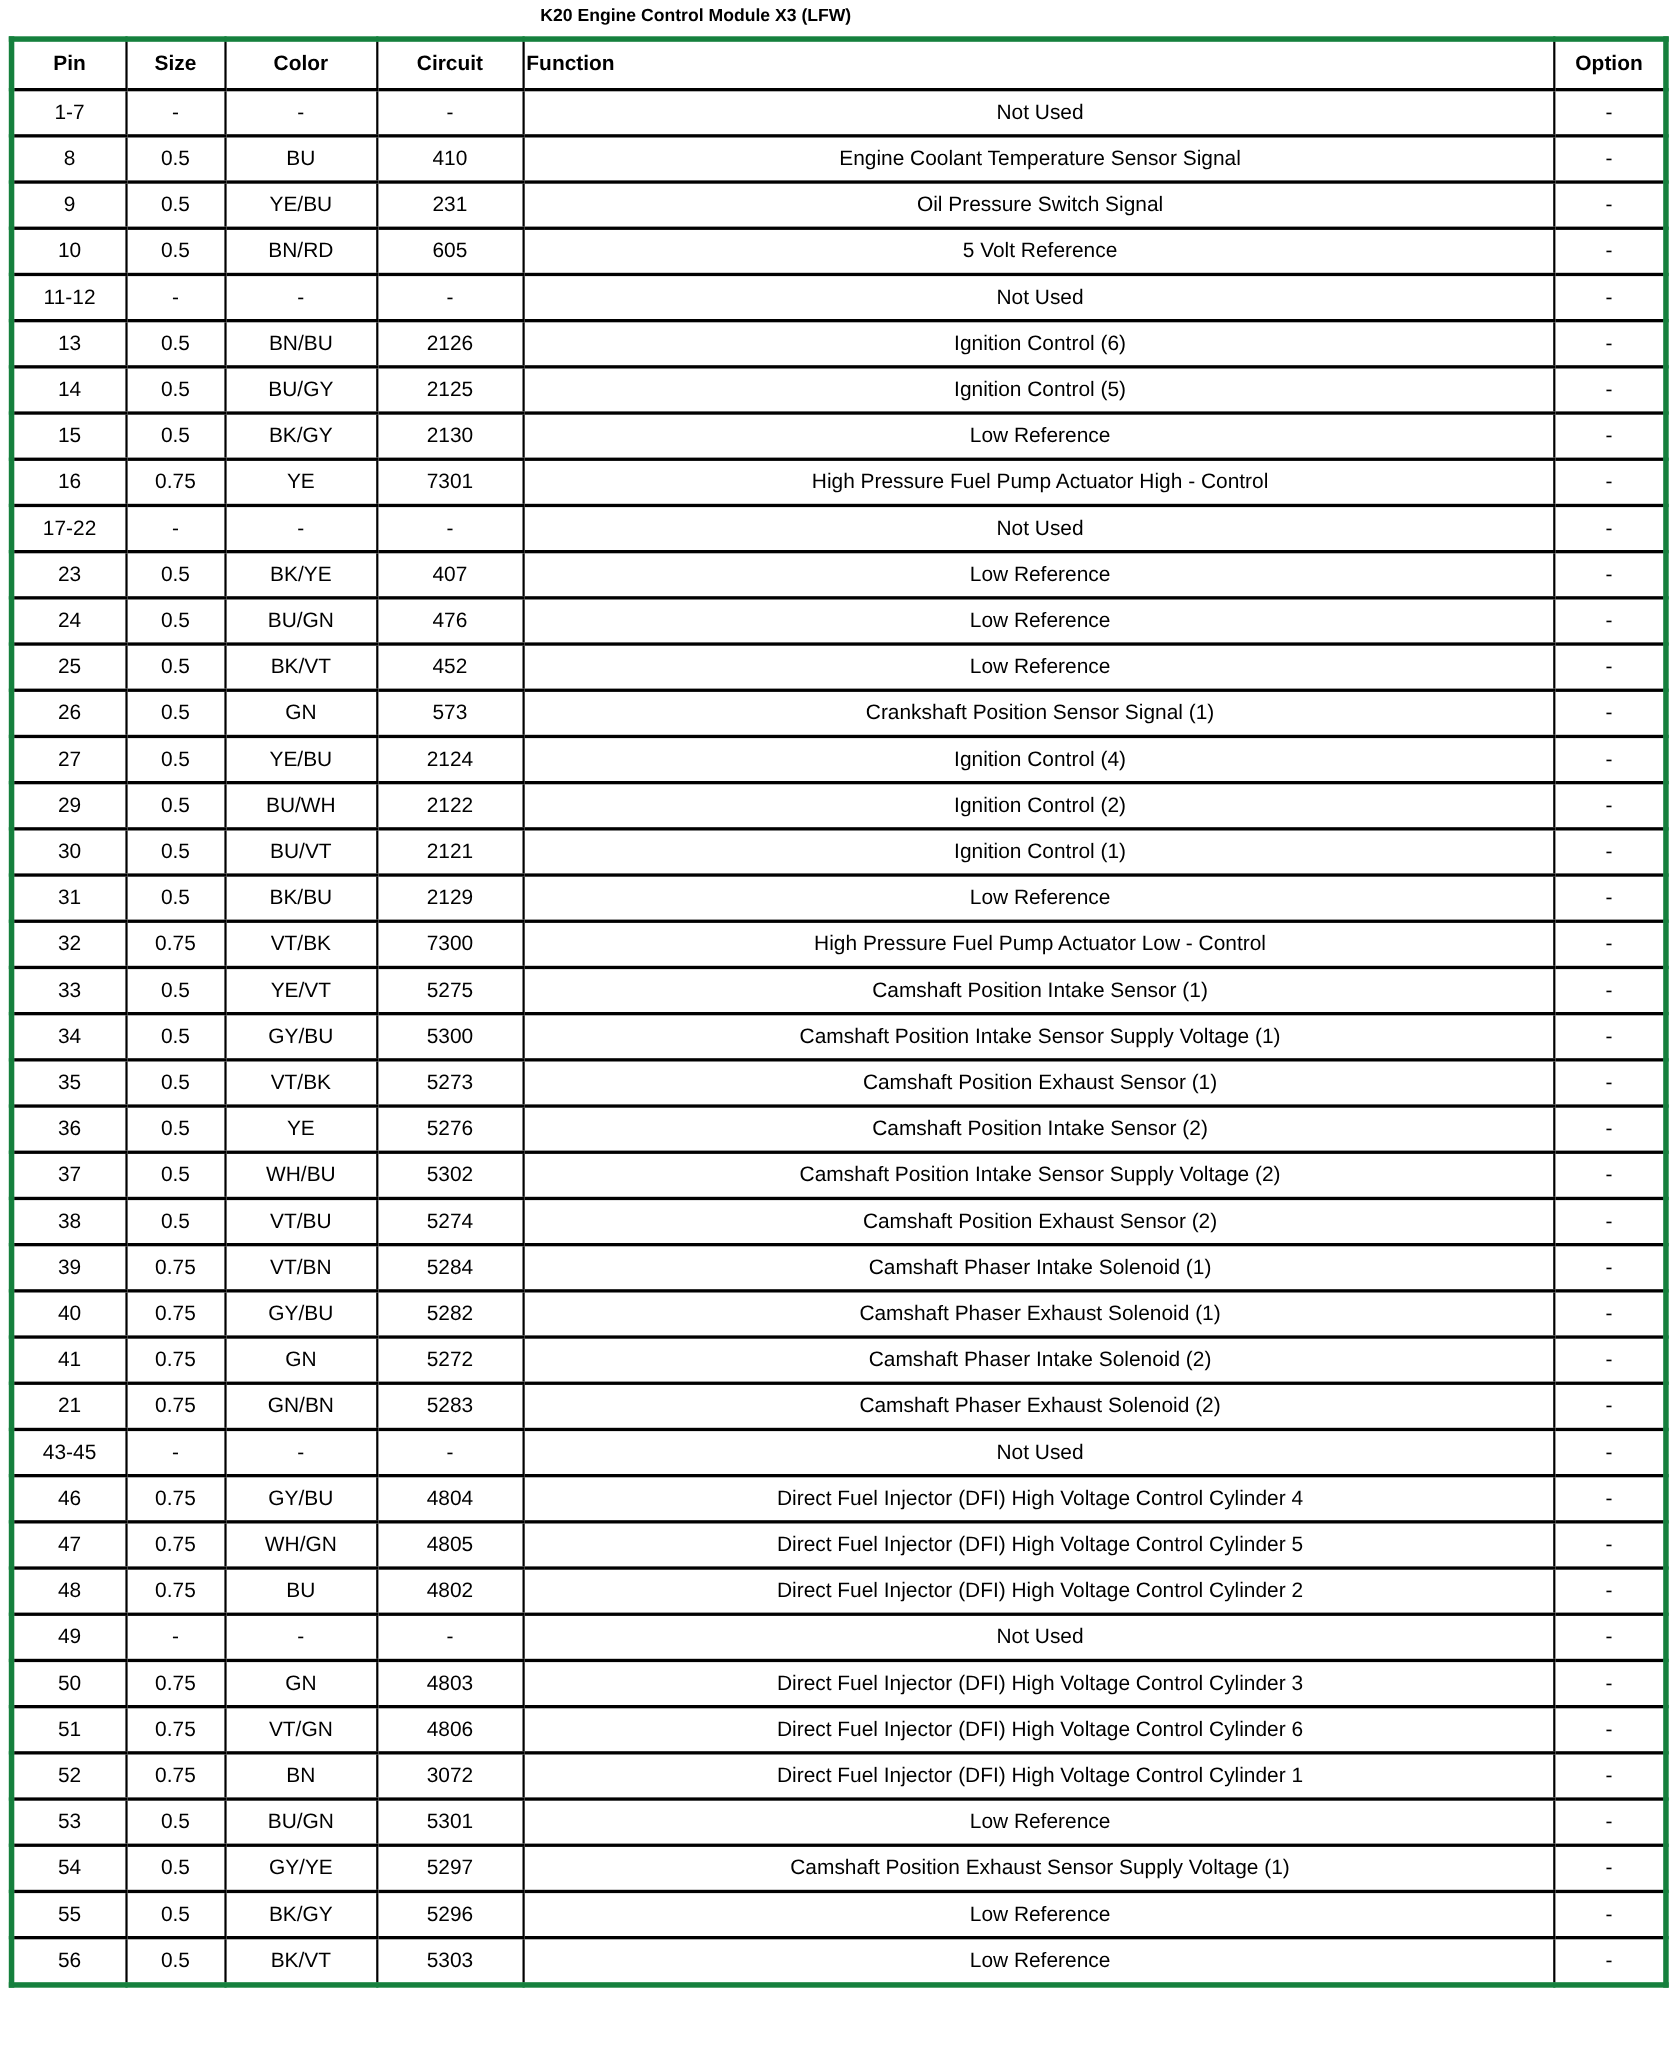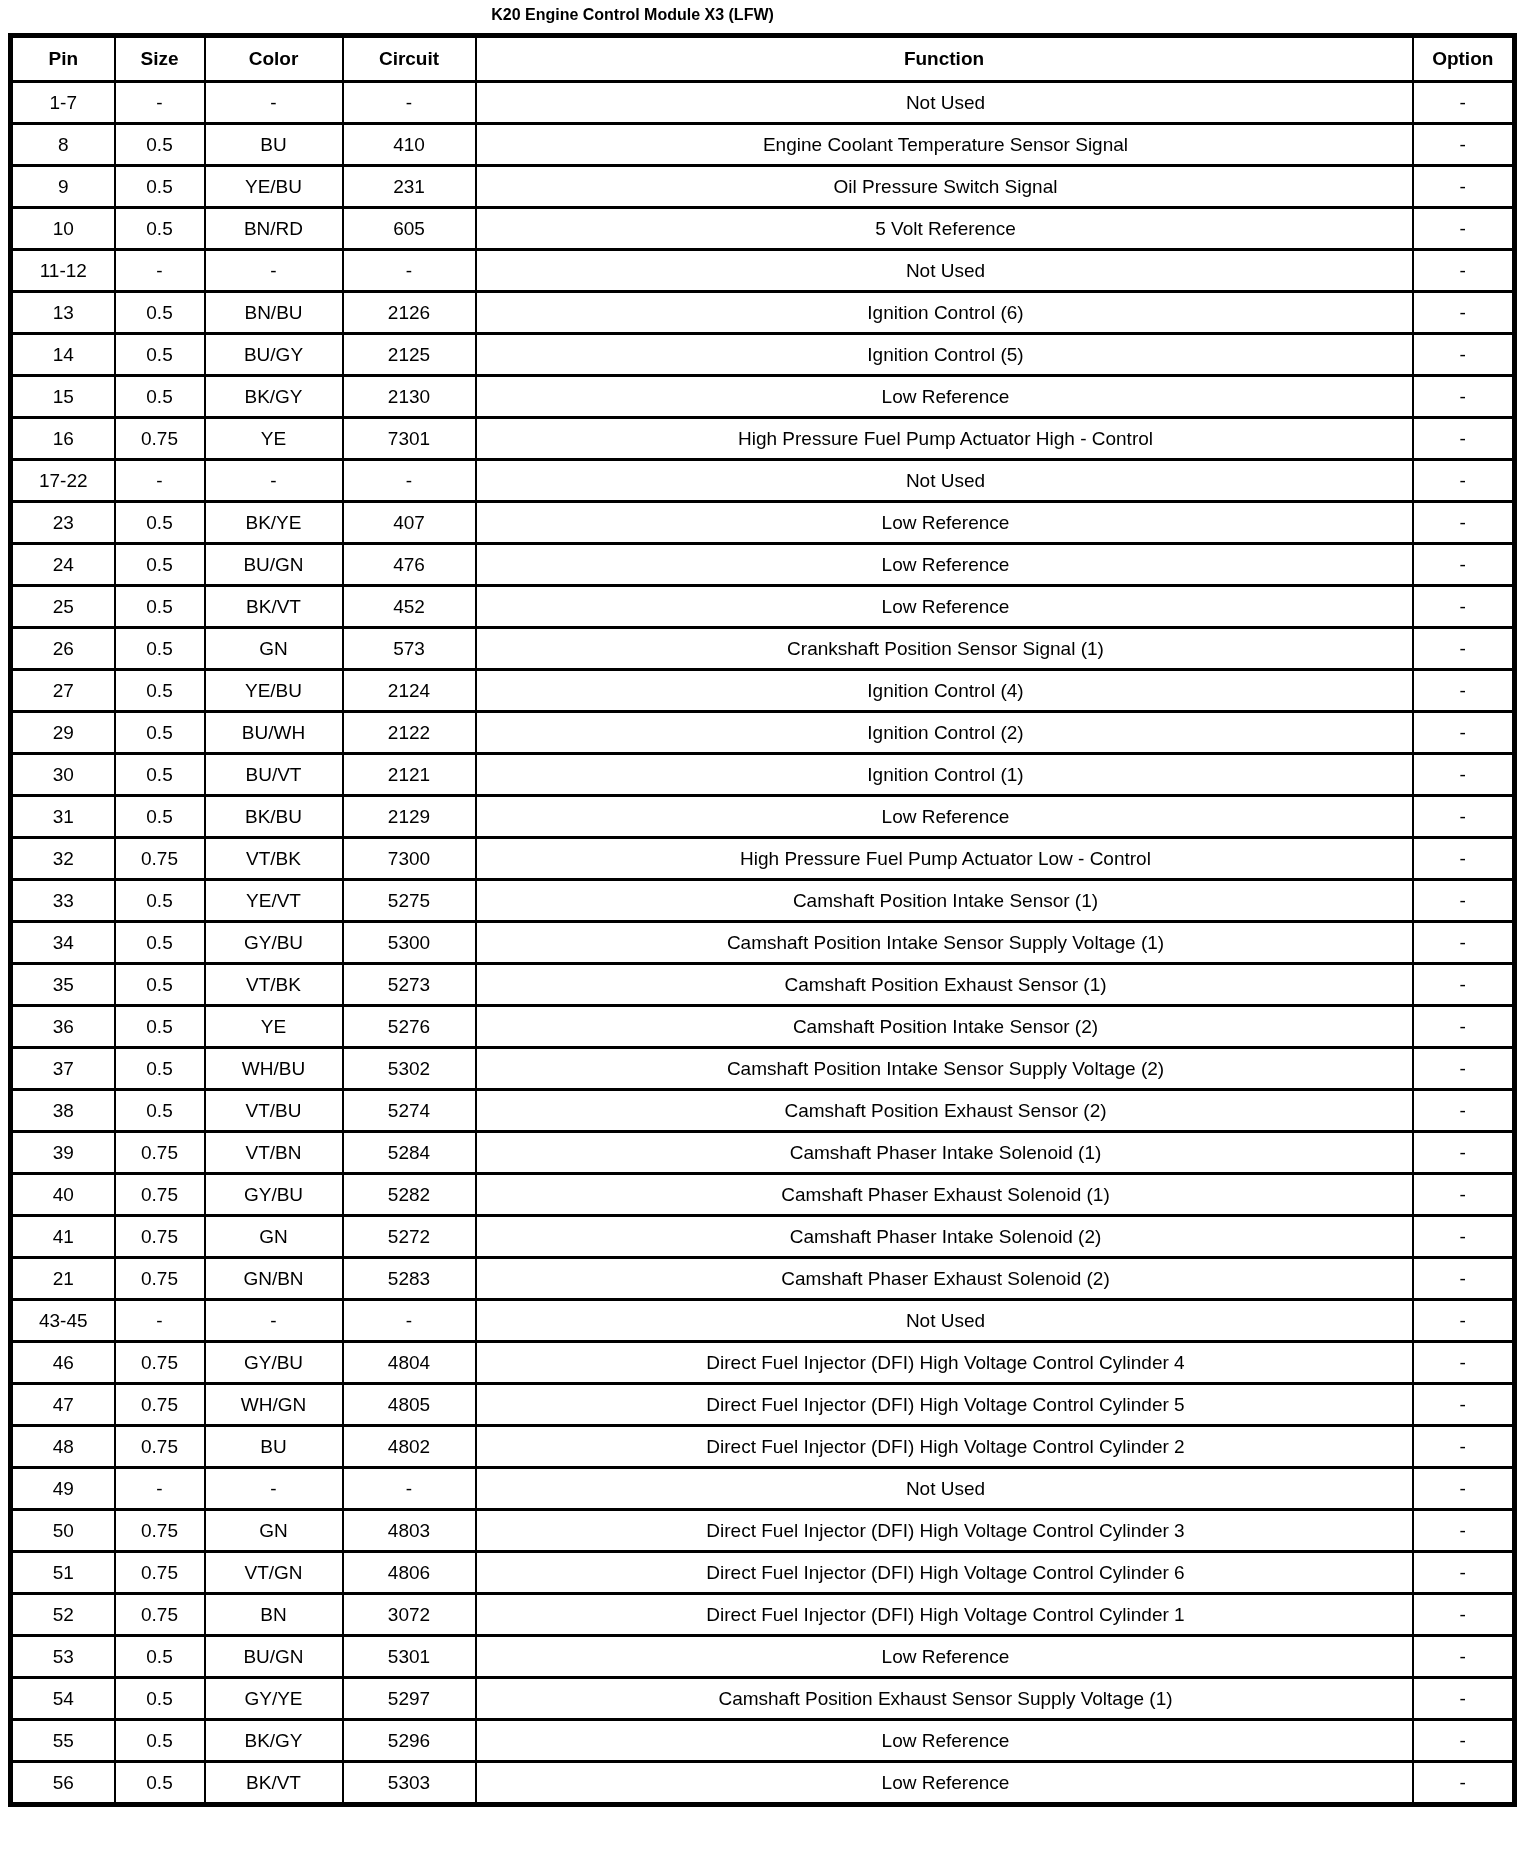--- a/index.html
+++ b/index.html
@@ -20,21 +20,21 @@
     font-weight: bold;
     font-size: 16px;
     padding-top: 6px;
     letter-spacing: 0px;
   }
   table.pinout {
     border-collapse: collapse;
     table-layout: fixed;
     width: 1504px;
     margin: 9px 0 0 8px;
-    border: 5px solid #000000;
+    border: 5px solid #15803d;
   }
   table.pinout th,
   table.pinout td {
     border-top: 3px solid #000000;
     border-bottom: 3px solid #000000;
     border-left: 2px solid #000000;
     border-right: 2px solid #000000;
     font-size: 19px;
     overflow: hidden;
     white-space: nowrap;
@@ -48,21 +48,21 @@
   table.pinout td {
     height: 39px;
     text-align: center;
     padding: 0 4px;
   }
   table.pinout td.col-function {
     text-align: center;
     padding-left: 7px;
   }
   table.pinout th.h-function {
-    text-align: center;
+    text-align: left;
   }
 </style>
 </head>
 <body>
 
 <div class="page-title">K20 Engine Control Module X3 (LFW)</div>
 
 <table class="pinout">
   <colgroup>
     <col style="width:104px">

